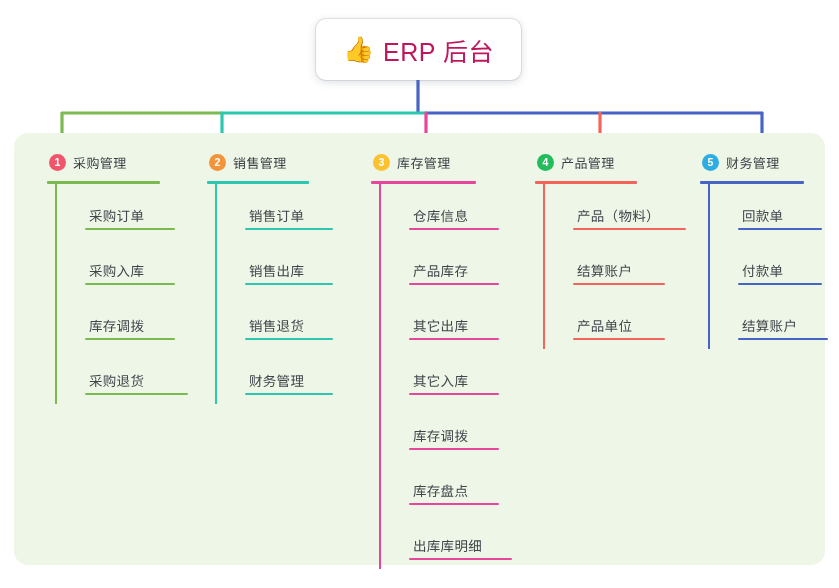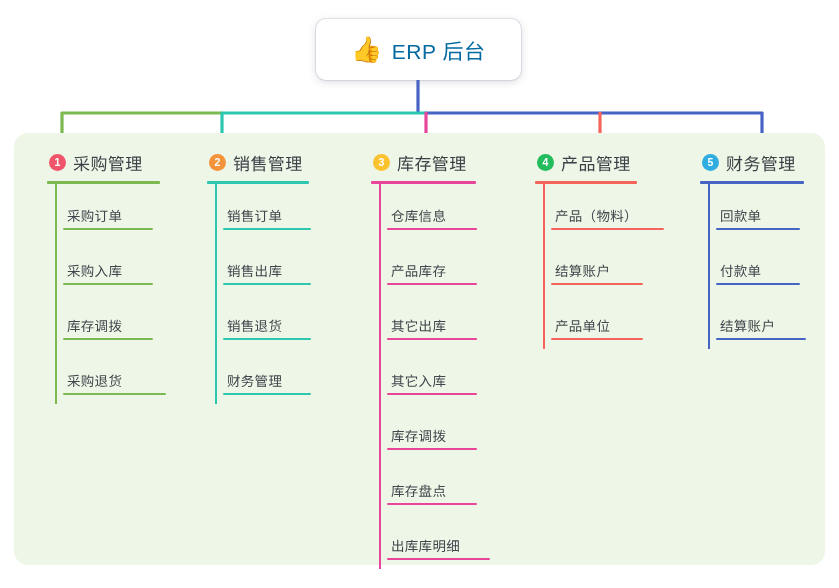--- a/index.html
+++ b/index.html
@@ -22,22 +22,22 @@
     display:flex;align-items:center;justify-content:center;
     gap:9px;
     box-sizing:border-box;
   }
   #root-card .thumb{
     font-size:25px;line-height:1;
     display:block;
     filter:none;
   }
   #root-card .root-text{
-    font-size:21px;
-    color:#0369a1;
+    font-size:25px;
+    color:#be185d;
     letter-spacing:.5px;
     white-space:nowrap;
   }
 
   
   #connectors{
     position:absolute;left:0;top:0;
     width:839px;height:588px;
     pointer-events:none;
   }
@@ -69,33 +69,33 @@
     border-radius:50%;
     color:#ffffff;
     font-size:10.5px;
     line-height:17px;
     text-align:center;
     font-weight:bold;
     flex:0 0 auto;
     box-sizing:border-box;
   }
   .col-title{
-    font-size:17px;
+    font-size:13px;
     color:#3c4148;
     letter-spacing:.4px;
   }
   .head-rule{
     height:3px;
     border-radius:1px;
     margin-top:4px;
   }
   .branch{
     position:relative;
     margin-left:8px;
-    padding-left:8px;
+    padding-left:30px;
     box-sizing:border-box;
   }
   .spine{
     position:absolute;
     left:0;top:0;
     width:2px;
   }
   .leaf{
     position:relative;
     height:55px;

